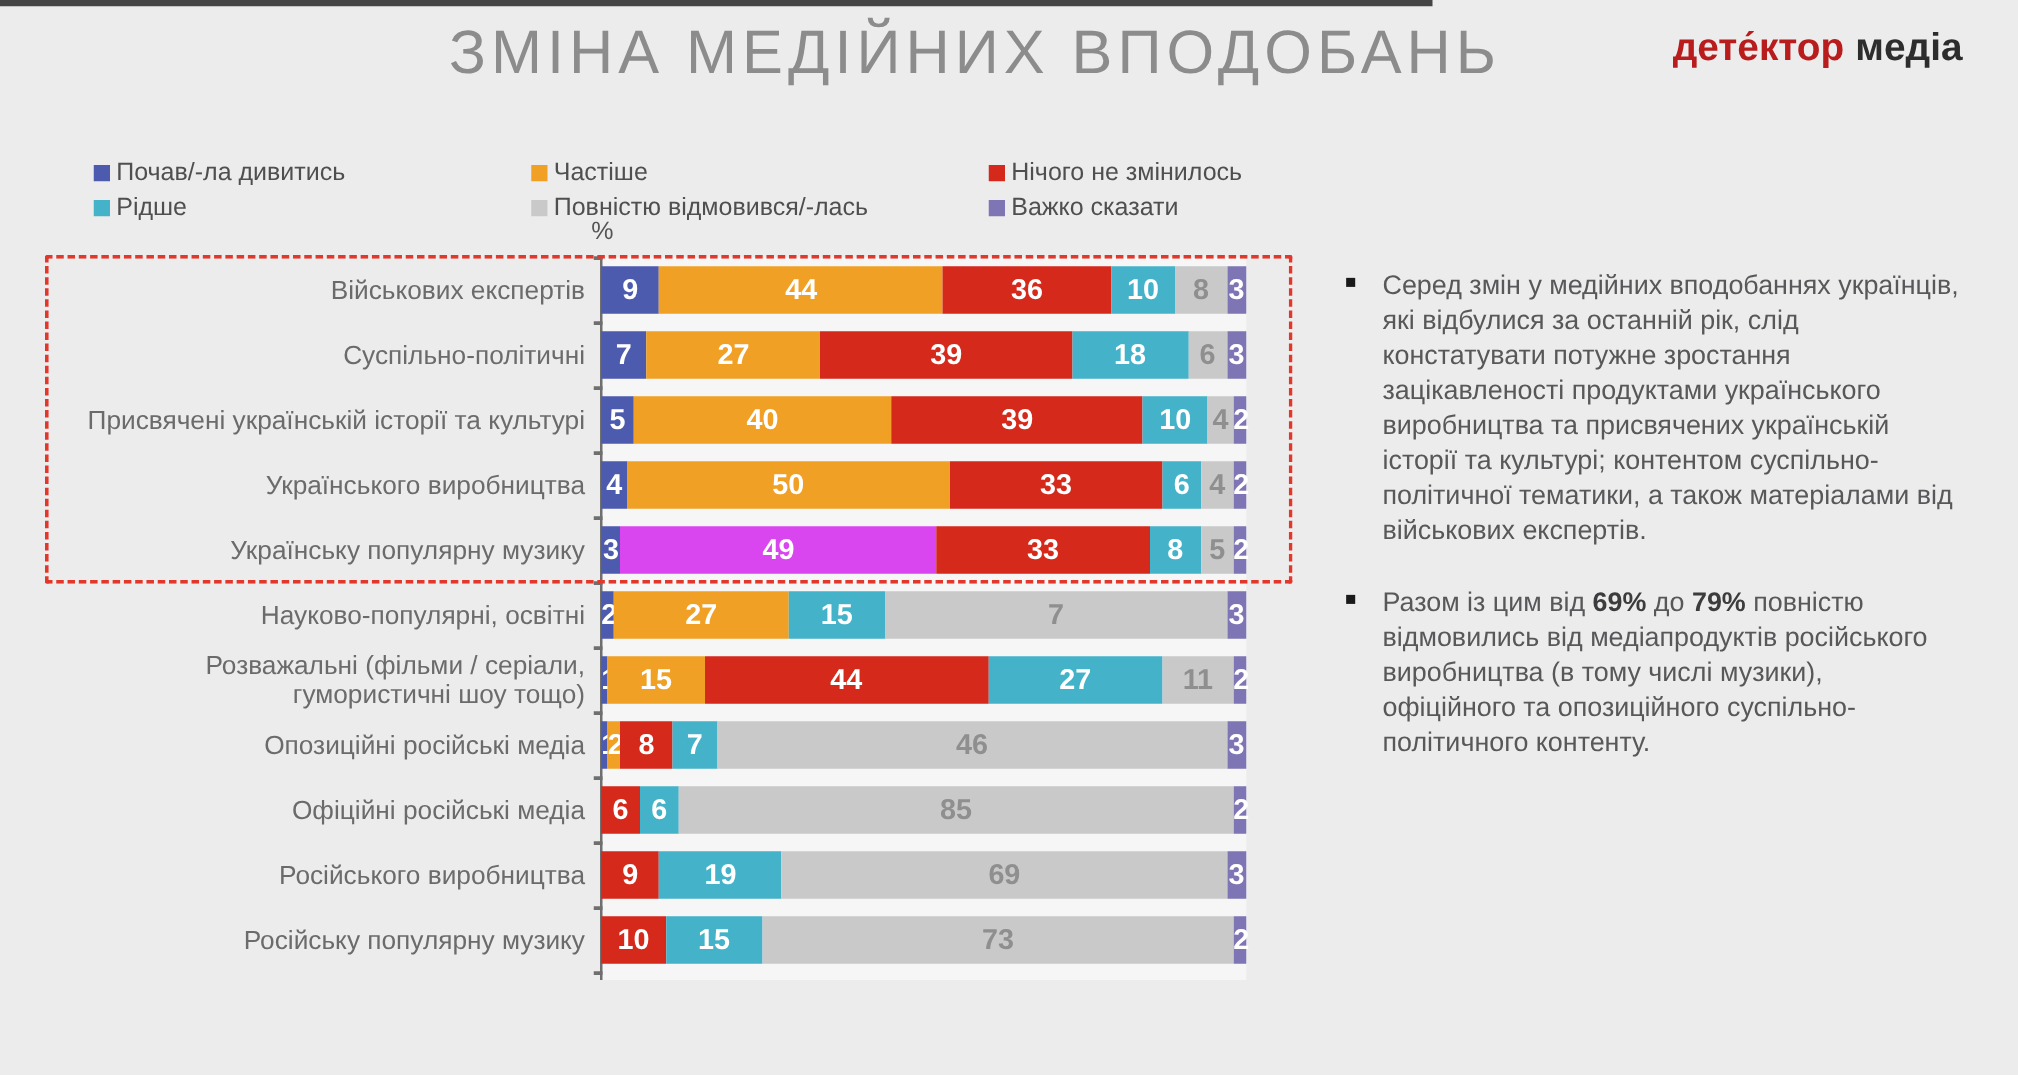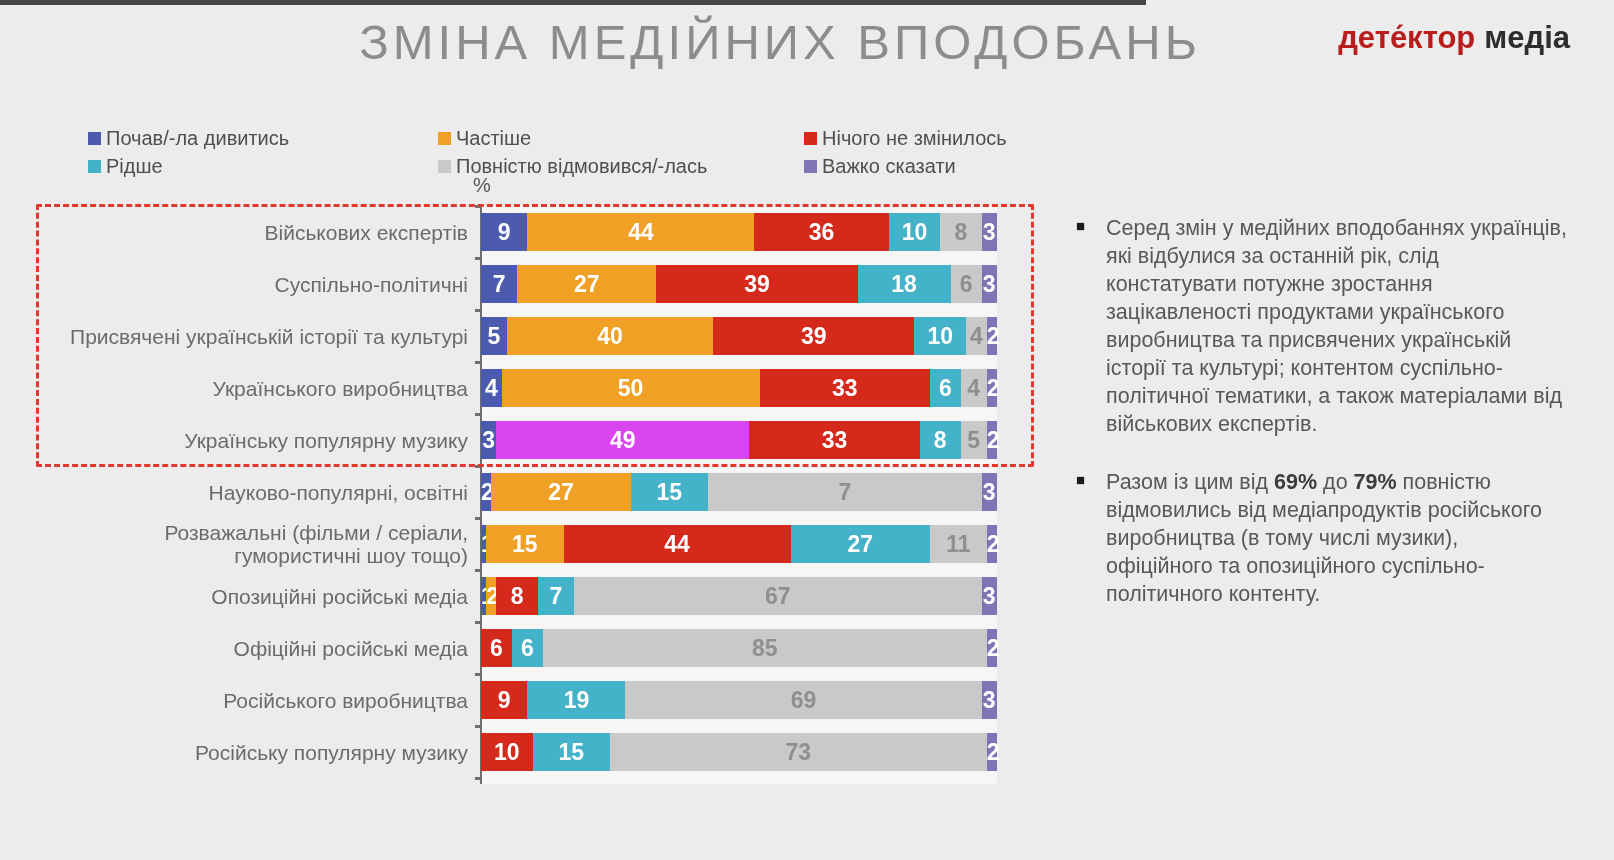--- a/index.html
+++ b/index.html
@@ -10,21 +10,21 @@
     color:#5a5a5a;
   }
   .top-strip{position:absolute;left:0;top:0;height:5px;background:#454545;}
   .title{
     position:absolute;left:0;top:14px;width:1560px;text-align:center;
     font-size:49px;letter-spacing:4px;color:#8c8c8c;font-weight:400;
   }
   .logo{position:absolute;top:20px;right:44px;font-size:31px;font-weight:bold;white-space:nowrap;}
   .logo .p1{margin-right:9px;}
   
-  .legend{position:absolute;left:88px;top:124px;width:1000px;}
+  .legend{position:absolute;left:75px;top:124px;width:1000px;}
   .legend-row{display:flex;height:28px;align-items:center;}
   .legend-item{display:flex;align-items:center;font-size:20px;color:#4f4f4f;}
   .legend-item .sw{width:13px;height:13px;margin-right:5px;flex:none;}
   .lcol0{width:350px;}
   .lcol1{width:366px;}
   
   .pct-label{position:absolute;left:462px;top:174px;width:40px;text-align:center;font-size:20px;color:#555;}
   .chart{position:absolute;left:40px;top:206px;}
   .plot-bg{position:absolute;left:441px;top:0;width:516px;height:578px;background:#f6f6f6;}
   .axis{position:absolute;left:440px;top:0;width:2px;height:578px;background:#6f6f6f;}
@@ -268,21 +268,21 @@
           <div class="seg" style="background: rgb(240, 161, 37); width: 2%; flex: 0 0 auto;">
             <div class="seg-label">2</div>
           </div>
           <div class="seg" style="background: rgb(213, 41, 28); width: 8%; flex: 0 0 auto;">
             <div class="seg-label">8</div>
           </div>
           <div class="seg" style="background: rgb(68, 179, 201); width: 7%; flex: 0 0 auto;">
             <div class="seg-label">7</div>
           </div>
           <div class="seg" style="background: rgb(201, 201, 201); flex: 1 1 auto;">
-            <div class="seg-label dark">67</div>
+            <div class="seg-label dark">46</div>
           </div>
           <div class="seg" style="background: rgb(126, 117, 180); width: 3%; flex: 0 0 auto;">
             <div class="seg-label">3</div>
           </div>
         </div>
       </div>
       <div class="crow">
         <div class="clabel">Офіційні російські медіа</div>
         <div class="cbar">
           <div class="seg" style="background: rgb(77, 91, 174); width: 0%; flex: 0 0 auto;">

